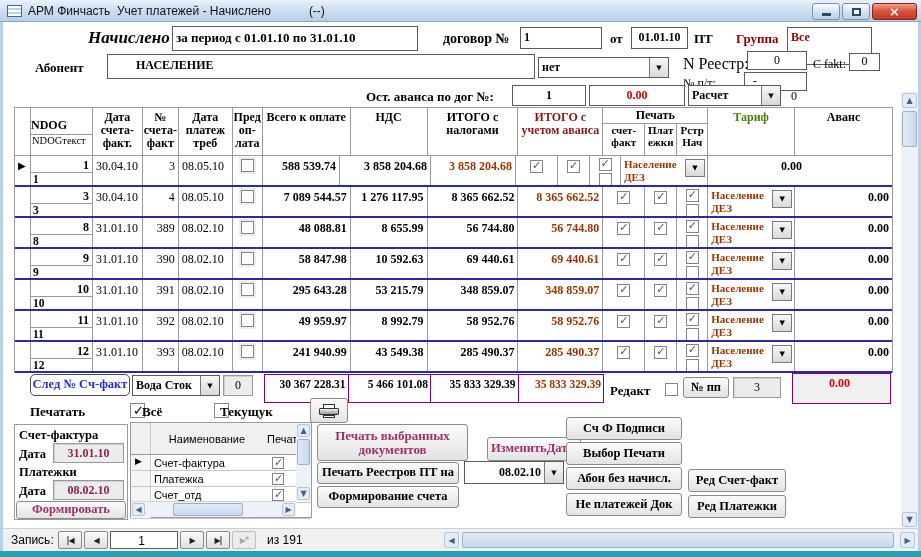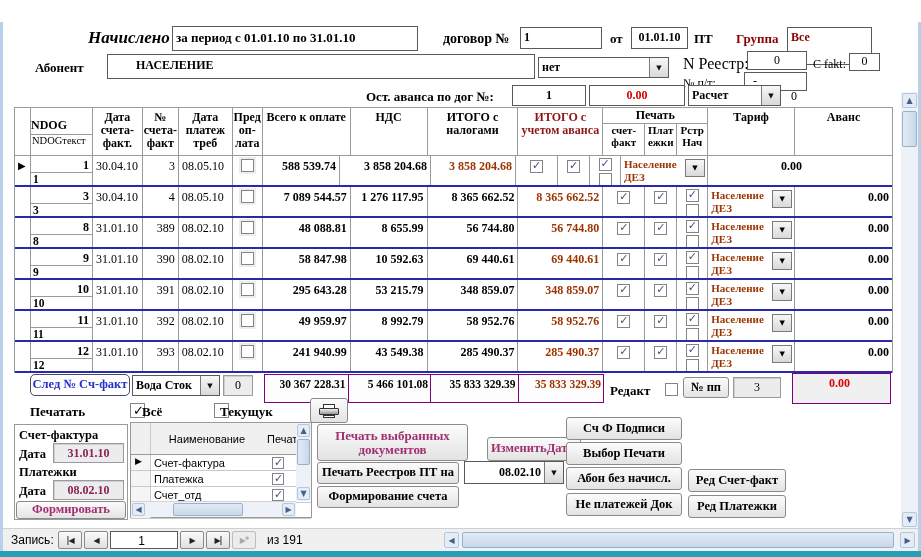--- a/index.html
+++ b/index.html
@@ -125,20 +125,36 @@
   .printer .p-paper { position:absolute; left:4px; top:0; width:12px; height:5px; background:#fff; border:1px solid #333; }
   .printer .p-body { position:absolute; left:0; top:4px; width:20px; height:7px; background:linear-gradient(#eee,#999); border:1px solid #333; border-radius:1px; }
   .printer .p-out { position:absolute; left:4px; top:11px; width:12px; height:3px; background:#fff; border:1px solid #333; }
 </style>
 </head>
 <body>
 
 <div class="win">
 
   
+  <div class="titlebar">
+    <div class="formicon"></div>
+    <span class="tbtitle">АРМ Финчасть  Учет платежей - Начислено</span>
+    <span class="tbsuffix">(--)</span>
+    <div class="winbtns">
+      <div class="wb">
+          <div class="glyph-min"></div>
+        </div>
+      <div class="wb">
+          <div class="glyph-max"></div>
+        </div>
+      <div class="wb close">
+          <span>×</span>
+        </div>
+    </div>
+  </div>
 
   
   <span class="abs lbl" style="left:88px;top:28px;font-size:17px;font-style:italic;">Начислено</span>
   <div class="abs box" style="left:172px;top:26px;width:246px;height:25px;font-size:13px;padding-top:3px;">за период с 01.01.10 по 31.01.10</div>
   <span class="abs lbl" style="left:443px;top:31px;font-size:14px;">договор №</span>
   <div class="abs box" style="left:520px;top:27px;width:82px;height:22px;">1</div>
   <span class="abs lbl" style="left:610px;top:31px;">от</span>
   <div class="abs box r" style="left:631px;top:27px;width:57px;height:22px;">01.01.10</div>
   <span class="abs lbl" style="left:694px;top:31px;">ПТ</span>
   <span class="abs lbl maroon" style="left:736px;top:31px;">Группа</span>
@@ -183,21 +199,21 @@
       <div class="hc w-it">ИТОГО с налогами</div>
       <div class="hc w-ita" style="color:#8b1515;">ИТОГО с учетом аванса</div>
       <div class="hgrp w-grp">
         <div class="hg-top">Печать</div>
         <div class="hg-sub">
           <div class="hc w-cb1" style="width:42px;">счет- факт</div>
           <div class="hc" style="width:32px;">Плат ежки</div>
           <div class="hc" style="width:30px;">Рстр Нач</div>
         </div>
       </div>
-      <div class="hc w-tar" style="color:#000000;">Тариф</div>
+      <div class="hc w-tar" style="color:#4d7c0f;">Тариф</div>
       <div class="hc w-av" style="border-right:none;">Аванс</div>
     </div>
 
     <div class="trow">
       <div class="c w-sel tri"></div>
       <div class="c w-ndog">
           <div class="ndtop">1</div>
           <div class="ndbot">1</div>
         </div>
       <div class="c w-d1 dcell">30.04.10</div>

